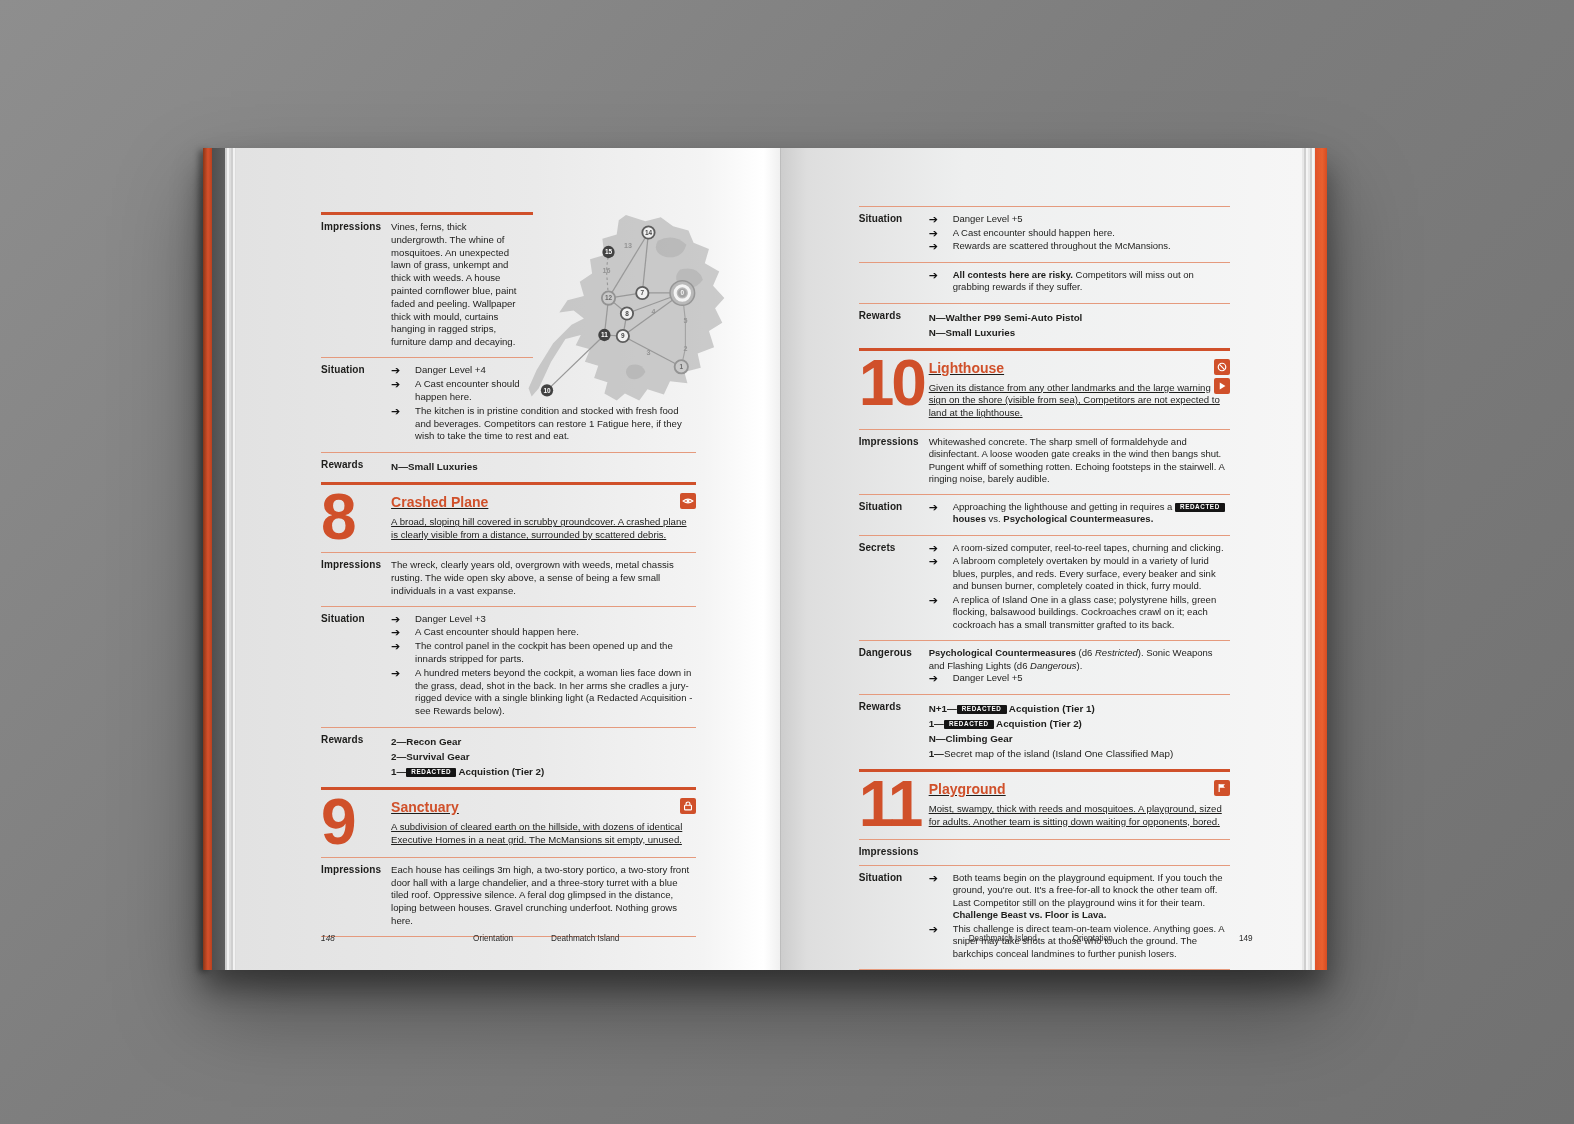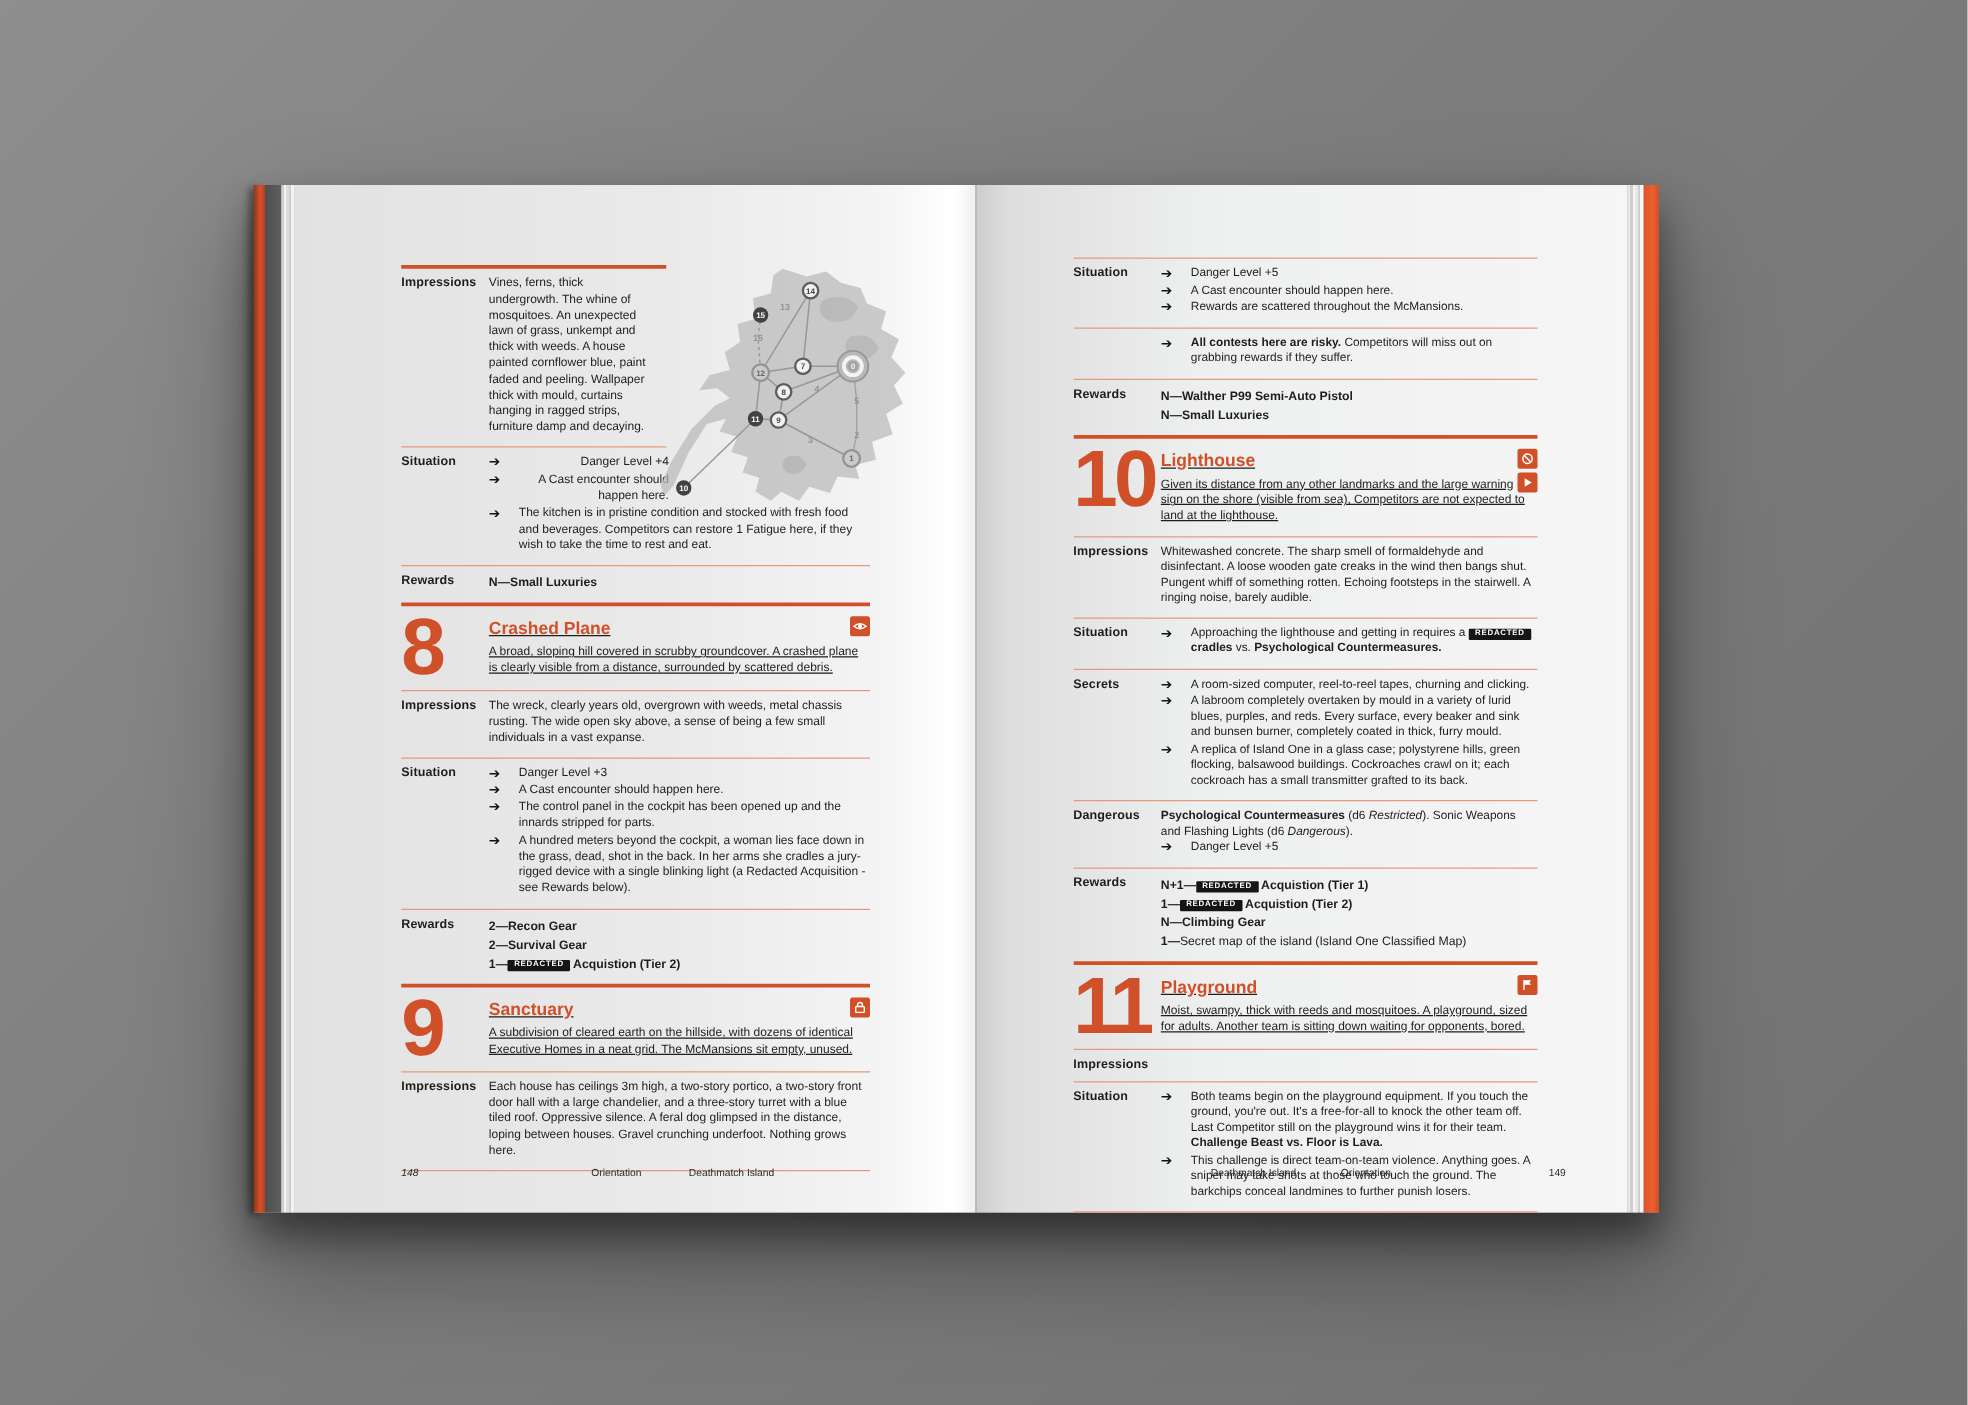--- a/index.html
+++ b/index.html
@@ -35,21 +35,21 @@
   .row{display:flex;padding:6px 0 8px;position:relative;}
   .thin-top{border-top:1.5px solid #e59a7d;}
   .thick-top{border-top:3px solid #d0502a;}
   .thin-bottom{border-bottom:1.5px solid #e59a7d;}
   .rule-thick-short{height:3px;background:#d0502a;width:212px;}
   .rule-thin-short{height:1.5px;background:#e59a7d;width:212px;}
   .lbl{width:70px;flex:0 0 70px;font-size:10px;font-weight:bold;letter-spacing:.1px;}
   .content{flex:1;font-size:9.6px;line-height:12.8px;}
   .page-right .content{font-size:9.5px;line-height:12.5px;}
   .w130{width:130px;}
-  .w120{width:120px;text-align:right;}
+  .w120{width:120px;}
   p{margin:0;}
   .bullet{display:flex;margin:0 0 1px;}
   .arrow{flex:0 0 24px;font-weight:bold;font-size:11px;line-height:12.5px;color:#111;}
   b,.b{font-weight:bold;}
   i,.i{font-style:italic;}
   .rew-line{font-weight:bold;font-size:9.8px;line-height:15px;}
   .rew-line .reg{font-weight:normal;text-align:right;}
   .chip{
     display:inline-block;background:#151515;color:#fff;font-size:6.3px;font-weight:bold;
     letter-spacing:.6px;padding:1px 5px 1.5px;border-radius:1px;vertical-align:1px;line-height:1;
@@ -317,21 +317,21 @@
       <div class="content">
           <p>Whitewashed concrete. The sharp smell of formaldehyde and disinfectant. A loose wooden gate creaks in the wind then bangs shut. Pungent whiff of something rotten. Echoing footsteps in the stairwell. A ringing noise, barely audible.</p>
         </div>
     </div>
 
     <div class="row thin-top">
       <div class="lbl">Situation</div>
       <div class="content">
         <div class="bullet">
             <span class="arrow">➔</span>
-          <p><span>Approaching the lighthouse and getting in requires a </span><span class="chip">REDACTED</span><b> cradles</b><span> vs. </span><b>Psychological Countermeasures.</b></p>
+          <p><span>Approaching the lighthouse and getting in requires a </span><span class="chip">REDACTED</span><b> houses</b><span> vs. </span><b>Psychological Countermeasures.</b></p>
         </div>
       </div>
     </div>
 
     <div class="row thin-top">
       <div class="lbl">Secrets</div>
       <div class="content">
         <div class="bullet">
             <span class="arrow">➔</span>
             <p>A room-sized computer, reel-to-reel tapes, churning and clicking.</p>

